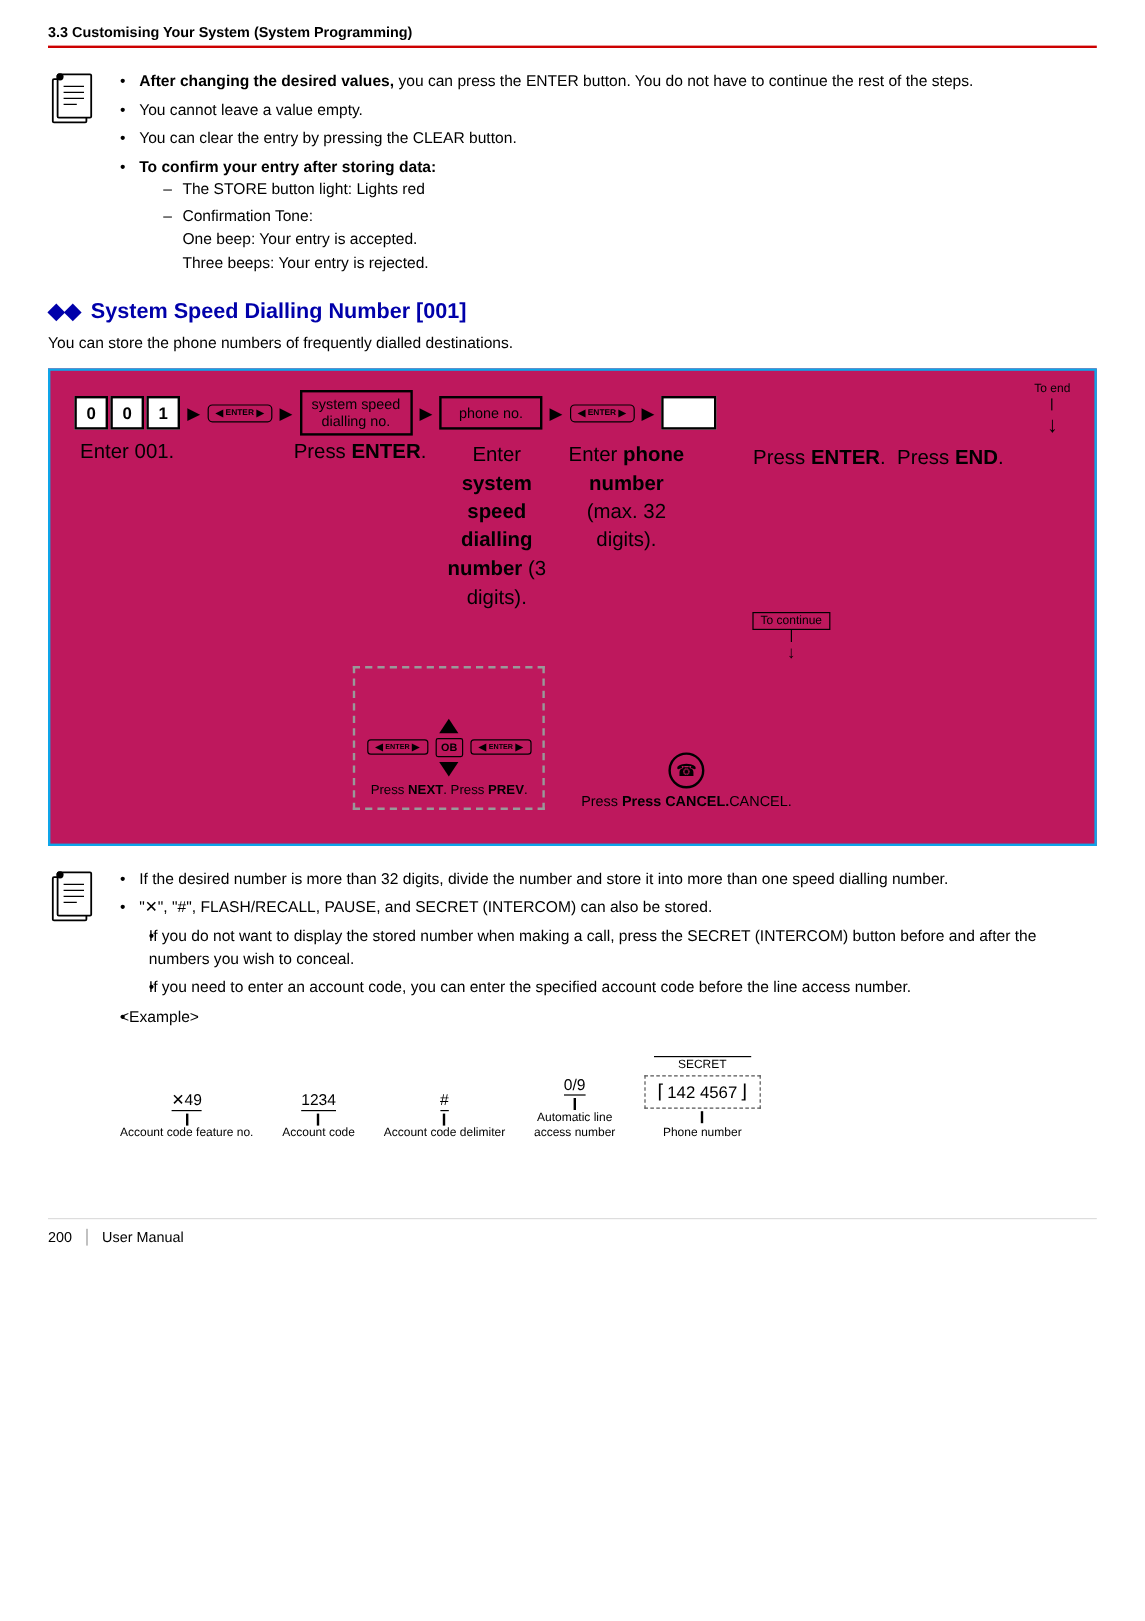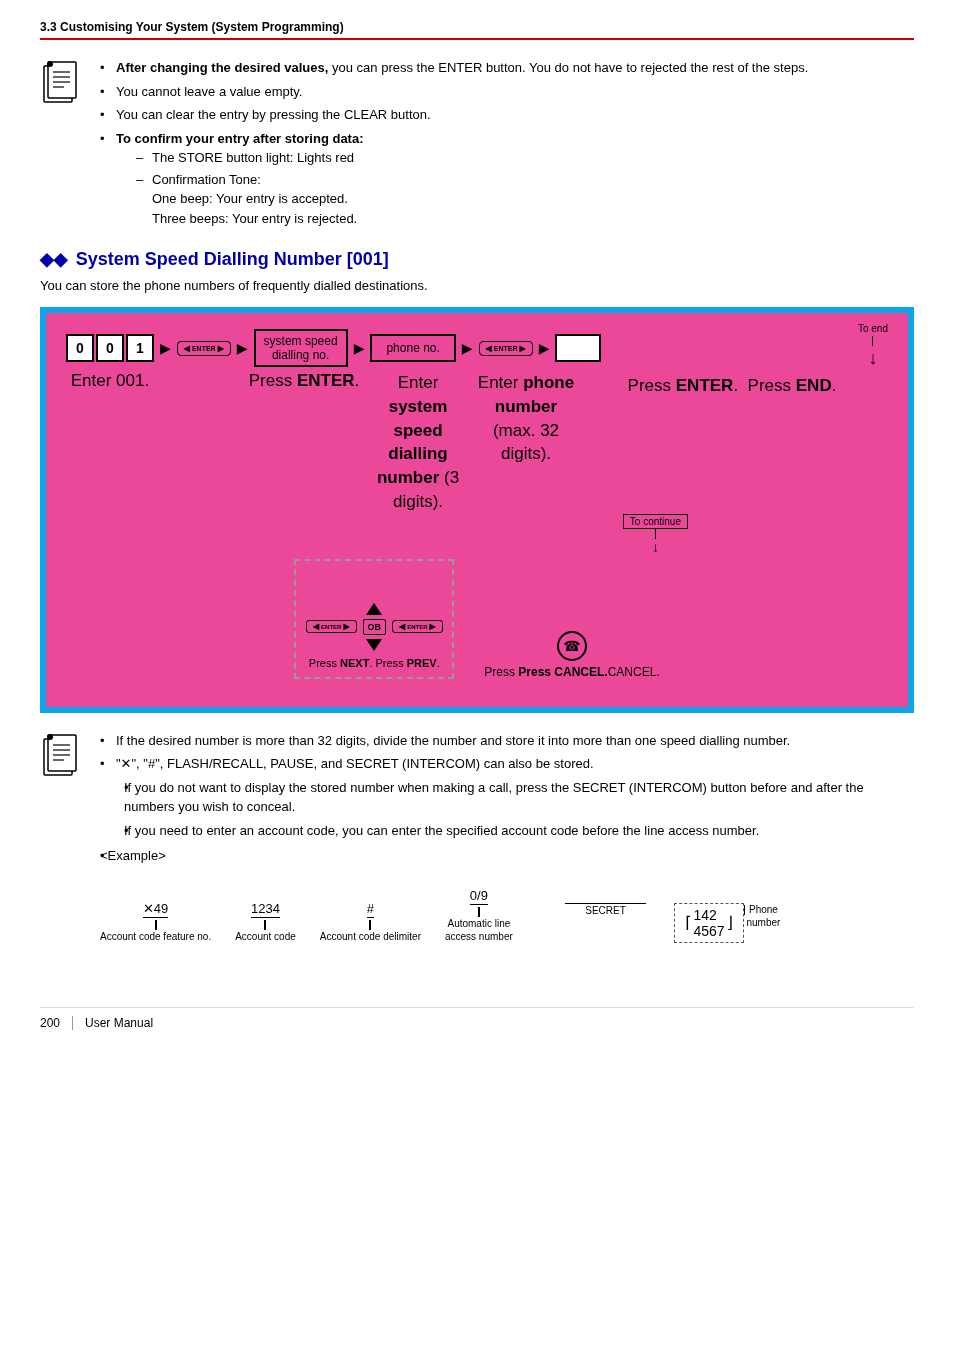--- a/index.html
+++ b/index.html
@@ -82,25 +82,25 @@
     }
 
     .subtitle-text {
       font-size: 13px;
       margin-bottom: 14px;
       color: #000;
     }
 
     
     .diagram-box {
-      border: 6px solid #0ea5e9;
+      border: 2px solid #0ea5e9;
       padding: 16px 20px 20px 20px;
       margin-bottom: 18px;
       position: relative;
-      background: #ec4899;
+      background: #be185d;
     }
 
     .digit-box {
       border: 2px solid #000;
       width: 28px;
       height: 28px;
       display: flex;
       align-items: center;
       justify-content: center;
       font-size: 14px;
@@ -154,20 +154,21 @@
 
     .ex-lbl {
       font-size: 10px;
       text-align: center;
       line-height: 1.3;
     }
 
     .secret-wrap {
       position: relative;
       display: flex;
+      flex-direction: column;
     }
   </style>
 </head>
 <body>
 
 <div class="section-header">
   <span>3.3 Customising Your System (System Programming)</span>
 </div>
 
 <div class="note-block">
@@ -179,21 +180,21 @@
       <rect x="8" y="4" width="28" height="36" rx="1" fill="white" stroke="#000" stroke-width="1.5"></rect>
       <line x1="13" y1="14" x2="30" y2="14" stroke="#000" stroke-width="1.2"></line>
       <line x1="13" y1="19" x2="30" y2="19" stroke="#000" stroke-width="1.2"></line>
       <line x1="13" y1="24" x2="30" y2="24" stroke="#000" stroke-width="1.2"></line>
       <line x1="13" y1="29" x2="24" y2="29" stroke="#000" stroke-width="1.2"></line>
 
       <circle cx="10" cy="6" r="3" fill="#000"></circle>
     </svg>
   </div>
   <ul class="bullet-list">
-    <li><b>After changing the desired values,</b><span> you can press the ENTER button. You do not have to rejected the rest of the steps.</span></li>
+    <li><b>After changing the desired values,</b><span> you can press the ENTER button. You do not have to continue the rest of the steps.</span></li>
     <li>You cannot leave a value empty.</li>
     <li>You can clear the entry by pressing the CLEAR button.</li>
     <li><b>To confirm your entry after storing data:</b>
       <ul class="sub-list">
         <li>The STORE button light: Lights red</li>
         <li>Confirmation Tone:<br>One beep: Your entry is accepted.<br>Three beeps: Your entry is rejected.</li>
       </ul>
     </li>
   </ul>
 </div>

